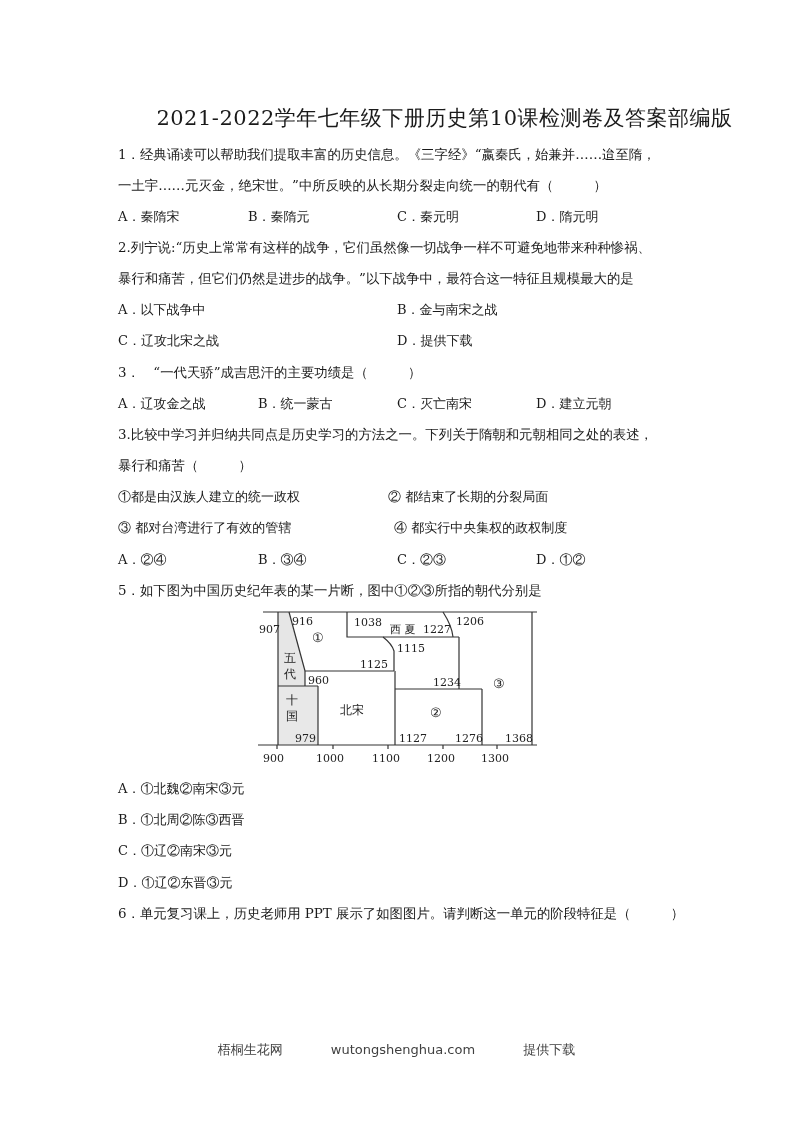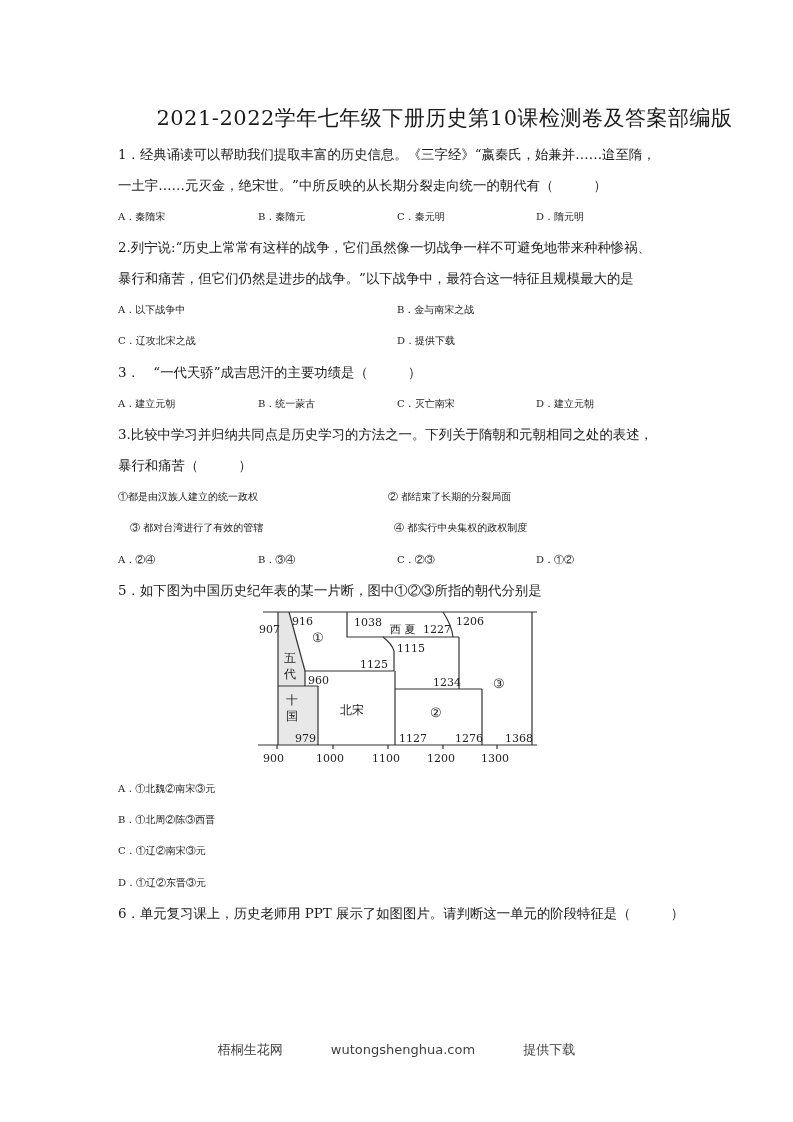--- a/index.html
+++ b/index.html
@@ -1,57 +1,57 @@
 <!DOCTYPE html>
 <html><head>
 <meta charset="utf-8">
 <style>
   html, body { margin: 0; padding: 0; background: #ffffff; }
   body { width: 793px; height: 1122px; position: relative; overflow: hidden;
          font-family: "DejaVu Serif", "Liberation Serif", serif; color: #1a1a1a; }
   .title { position: absolute; left: 0; width: 793px; top: 104px; text-align: center;
            font-size: 21px; letter-spacing: 0.5px; font-weight: normal; padding-left: 48px; }
   .line { position: absolute; left: 118px; font-size: 13.4px; white-space: nowrap; line-height: 18px; }
-  .opt { position: absolute; font-size: 10px; white-space: nowrap; line-height: 18px; }
+  .opt { position: absolute; font-size: 13px; white-space: nowrap; line-height: 18px; }
   .diagram { position: absolute; left: 255px; top: 605px; width: 290px; height: 170px; }
   .footer { position: absolute; top: 1041px; left: 0; width: 793px; text-align: center;
             font-size: 13px; color: #404040; font-family: "DejaVu Sans", "Liberation Sans", sans-serif; }
   .footer span { display: inline-block; margin: 0 22px; }
   svg text { font-family: "DejaVu Serif", "Liberation Serif", serif; fill: #222; }
 </style>
 </head>
 <body>
 
 <div class="title">2021-2022学年七年级下册历史第10课检测卷及答案部编版</div>
 
 <div class="line" style="top:146px">1．经典诵读可以帮助我们提取丰富的历史信息。《三字经》“嬴秦氏，始兼并……迨至隋，</div>
 <div class="line" style="top:177px">一土宇……元灭金，绝宋世。”中所反映的从长期分裂走向统一的朝代有（　　　）</div>
 <div class="opt" style="left:118px;top:208px">A．秦隋宋</div>
-<div class="opt" style="left:258px;top:208px">B．秦隋元</div>
+<div class="opt" style="left:248px;top:208px">B．秦隋元</div>
 <div class="opt" style="left:397px;top:208px">C．秦元明</div>
 <div class="opt" style="left:536px;top:208px">D．隋元明</div>
 
 <div class="line" style="top:239px">2.列宁说:“历史上常常有这样的战争，它们虽然像一切战争一样不可避免地带来种种惨祸、</div>
 <div class="line" style="top:270px">暴行和痛苦，但它们仍然是进步的战争。”以下战争中，最符合这一特征且规模最大的是</div>
 <div class="opt" style="left:118px;top:301px">A．以下战争中</div>
 <div class="opt" style="left:397px;top:301px">B．金与南宋之战</div>
 <div class="opt" style="left:118px;top:332px">C．辽攻北宋之战</div>
 <div class="opt" style="left:397px;top:332px">D．提供下载</div>
 
 <div class="line" style="top:364px">3．　“一代天骄”成吉思汗的主要功绩是（　　　）</div>
-<div class="opt" style="left:118px;top:395px">A．建立元朝</div>
+<div class="opt" style="left:118px;top:395px">A．辽攻金之战</div>
 <div class="opt" style="left:258px;top:395px">B．统一蒙古</div>
 <div class="opt" style="left:397px;top:395px">C．灭亡南宋</div>
 <div class="opt" style="left:536px;top:395px">D．建立元朝</div>
 
 <div class="line" style="top:426px">3.比较中学习并归纳共同点是历史学习的方法之一。下列关于隋朝和元朝相同之处的表述，</div>
 <div class="line" style="top:457px">暴行和痛苦（　　　）</div>
 <div class="opt" style="left:118px;top:488px">①都是由汉族人建立的统一政权</div>
 <div class="opt" style="left:388px;top:488px">②  都结束了长期的分裂局面</div>
-<div class="opt" style="left:130px;top:519px">③  都对台湾进行了有效的管辖</div>
+<div class="opt" style="left:118px;top:519px">③  都对台湾进行了有效的管辖</div>
 <div class="opt" style="left:394px;top:519px">④  都实行中央集权的政权制度</div>
 <div class="opt" style="left:118px;top:551px">A．②④</div>
 <div class="opt" style="left:258px;top:551px">B．③④</div>
 <div class="opt" style="left:397px;top:551px">C．②③</div>
 <div class="opt" style="left:536px;top:551px">D．①②</div>
 
 <div class="line" style="top:582px">5．如下图为中国历史纪年表的某一片断，图中①②③所指的朝代分别是</div>
 
 <div class="diagram">
   <svg width="290" height="170" viewBox="255 605 290 170" xmlns="http://www.w3.org/2000/svg">

